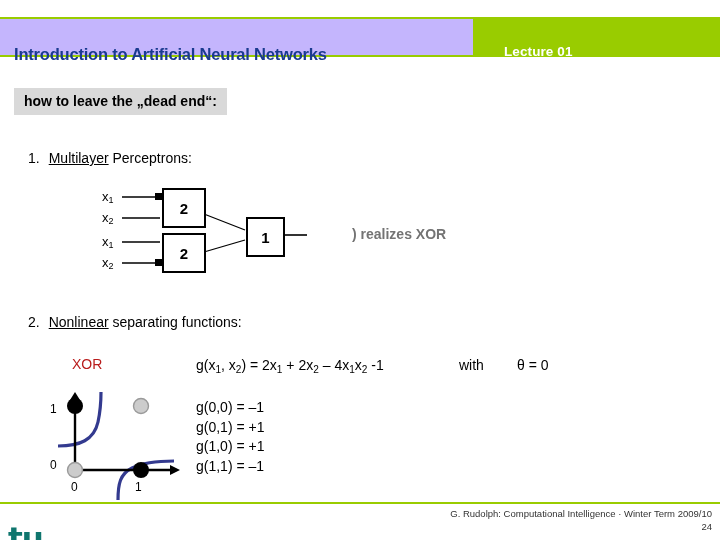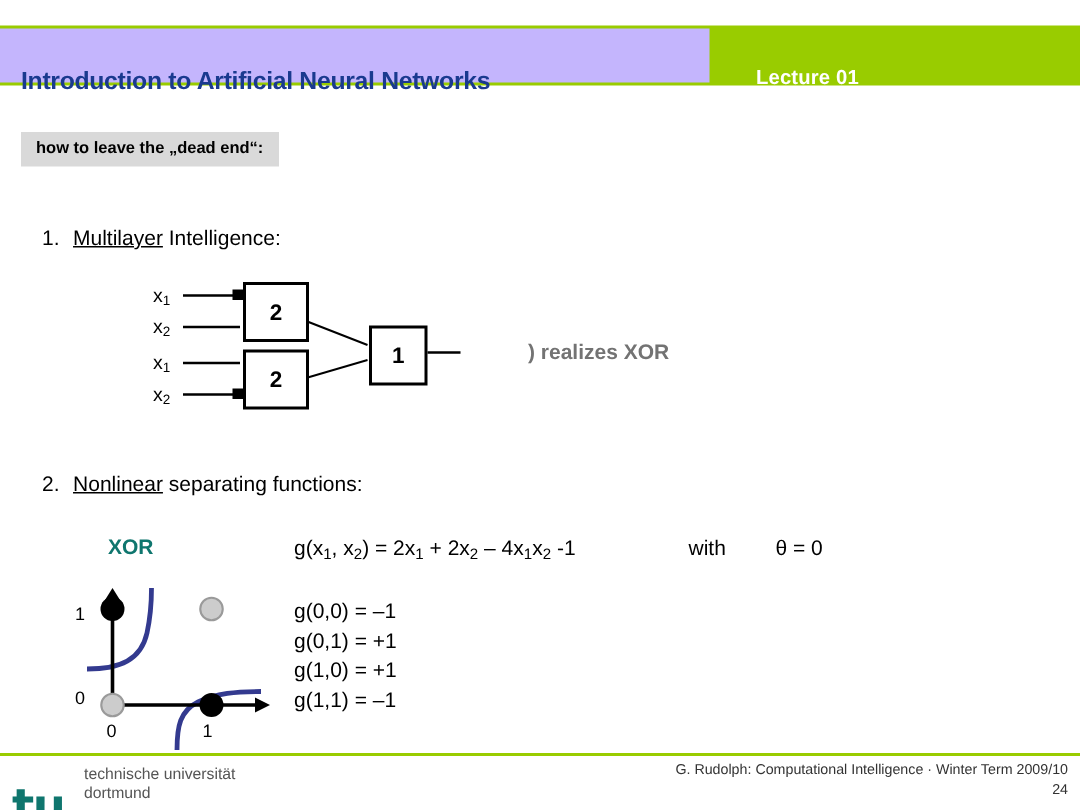--- a/index.html
+++ b/index.html
@@ -54,21 +54,21 @@
     padding-left: 24px;
   }
 
   
   #subtitle-box {
     position: absolute;
     left: 14px;
     top: 88px;
     background: #d9d9d9;
     padding: 5px 10px 6px 10px;
-    font-size: 11px;
+    font-size: 14px;
     font-weight: bold;
     color: #000000;
     white-space: nowrap;
   }
 
   
   .list-item {
     position: absolute;
     font-size: 14px;
     color: #000000;
@@ -116,22 +116,22 @@
     color: #737373;
     white-space: nowrap;
   }
 
   
   #xor-label {
     position: absolute;
     left: 72px;
     top: 356px;
     font-size: 14px;
-    font-weight: bold;
-    color: #0f766e;
+    font-weight: normal;
+    color: #b91c1c;
   }
   #formula-main {
     position: absolute;
     left: 196px;
     top: 357px;
     font-size: 14px;
     color: #000;
     white-space: nowrap;
   }
   #formula-with {
@@ -236,21 +236,21 @@
 <div id="header-bar">
   <div id="header-title-plate">
     <span id="header-title-text">Introduction to Artificial Neural Networks</span>
   </div>
   <span id="header-lecture-text">Lecture 01</span>
 </div>
 
 <div id="subtitle-box">how to leave the „dead end“:</div>
 
 <div id="item1" class="list-item">
-  <span class="list-num">1.</span><span class="underlined">Multilayer</span><span> Intelligence:</span>
+  <span class="list-num">1.</span><span class="underlined">Multilayer</span><span> Perceptrons:</span>
 </div>
 
 <div id="network-diagram">
   <span class="net-label" style="left:0px; top:4px;">x<sub>1</sub></span>
   <span class="net-label" style="left:0px; top:25px;">x<sub>2</sub></span>
   <span class="net-label" style="left:0px; top:49px;">x<sub>1</sub></span>
   <span class="net-label" style="left:0px; top:70px;">x<sub>2</sub></span>
 
   <svg width="220" height="95" style="position:absolute;left:0;top:0;">
 
@@ -315,17 +315,16 @@
     <circle cx="35" cy="14" r="8" fill="#000000"></circle>
     <circle cx="101" cy="78" r="8" fill="#000000"></circle>
     <circle cx="101" cy="14" r="7.5" fill="#cccccc" stroke="#9a9a9a" stroke-width="1.4"></circle>
   </svg>
 </div>
 
 <div id="footer-rule"></div>
 
 <div id="tu-logo">
   <span id="tu-mark">tu</span>
-  <span id="tu-name"><span>technische universität</span><br><span>dortmund</span></span>
 </div>
 
 <div id="footer-credit">G. Rudolph: Computational Intelligence · Winter Term 2009/10</div>
 <div id="footer-page">24</div>
 
 </body></html>

